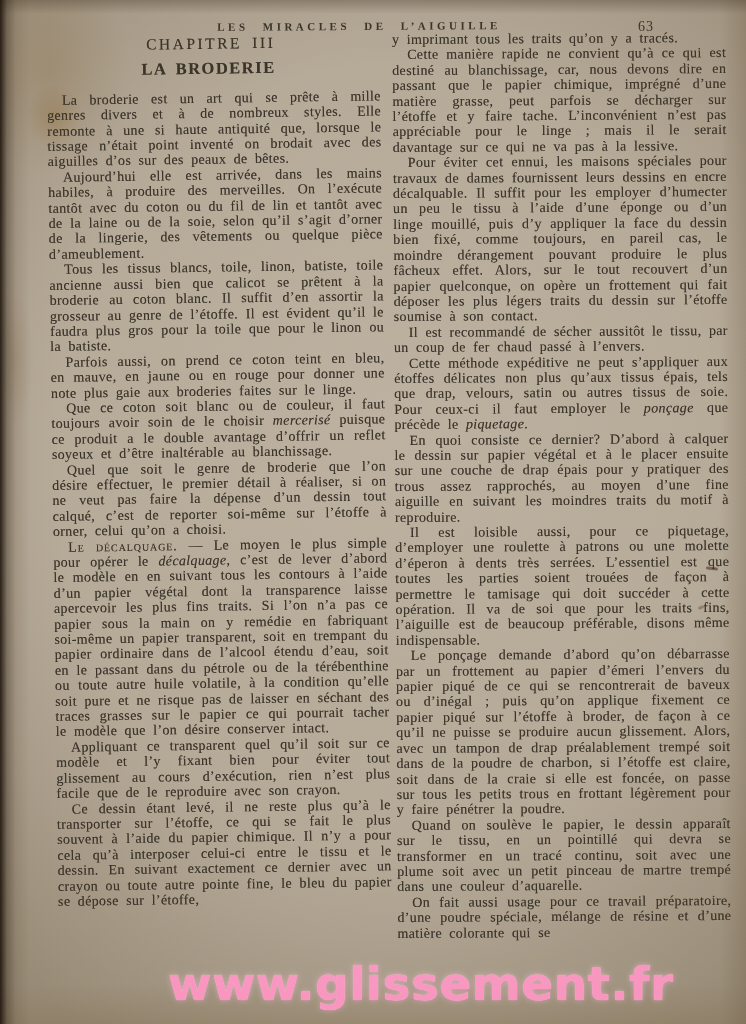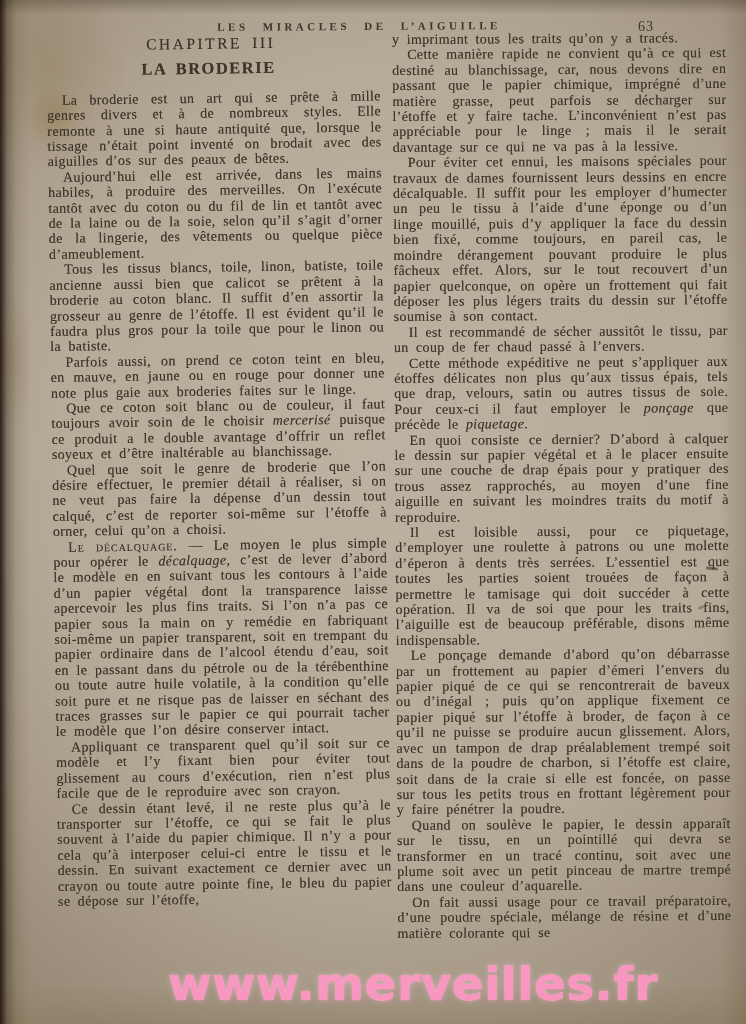--- a/index.html
+++ b/index.html
@@ -96,15 +96,15 @@
     <p>Pour éviter cet ennui, les maisons spéciales pour travaux de dames fournissent leurs dessins en encre décalquable. Il suffit pour les employer d’humecter un peu le tissu à l’aide d’une éponge ou d’un linge mouillé, puis d’y appliquer la face du dessin bien fixé, comme toujours, en pareil cas, le moindre dérangement pouvant produire le plus fâcheux effet. Alors, sur le tout recouvert d’un papier quelconque, on opère un frottement qui fait déposer les plus légers traits du dessin sur l’étoffe soumise à son contact.</p>
     <p>Il est recommandé de sécher aussitôt le tissu, par un coup de fer chaud passé à l’envers.</p>
     <p>Cette méthode expéditive ne peut s’appliquer aux étoffes délicates non plus qu’aux tissus épais, tels que drap, velours, satin ou autres tissus de soie. Pour ceux-ci il faut employer le <i>ponçage</i> que précède le <i>piquetage</i>.</p>
     <p>En quoi consiste ce dernier? D’abord à calquer le dessin sur papier végétal et à le placer ensuite sur une couche de drap épais pour y pratiquer des trous assez rapprochés, au moyen d’une fine aiguille en suivant les moindres traits du motif à reproduire.</p>
     <p>Il est loisible aussi, pour ce piquetage, d’employer une roulette à patrons ou une molette d’éperon à dents très serrées. L’essentiel est que toutes les parties soient trouées de façon à permettre le tamisage qui doit succéder à cette opération. Il va de soi que pour les traits fins, l’aiguille est de beaucoup préférable, disons même indispensable.</p>
     <p>Le ponçage demande d’abord qu’on débarrasse par un frottement au papier d’émeri l’envers du papier piqué de ce qui se rencontrerait de baveux ou d’inégal ; puis qu’on applique fixement ce papier piqué sur l’étoffe à broder, de façon à ce qu’il ne puisse se produire aucun glissement. Alors, avec un tampon de drap préalablement trempé soit dans de la poudre de charbon, si l’étoffe est claire, soit dans de la craie si elle est foncée, on passe sur tous les petits trous en frottant légèrement pour y faire pénétrer la poudre.</p>
     <p>Quand on soulève le papier, le dessin apparaît sur le tissu, en un pointillé qui devra se transformer en un tracé continu, soit avec une plume soit avec un petit pinceau de martre trempé dans une couleur d’aquarelle.</p>
     <p>On fait aussi usage pour ce travail préparatoire, d’une poudre spéciale, mélange de résine et d’une matière colorante qui se</p>
   </div>
 
-  <div class="watermark">www.merveilles.fr</div>
+  <div class="watermark">www.glissement.fr</div>
 
 </div>
 
 </body></html>

